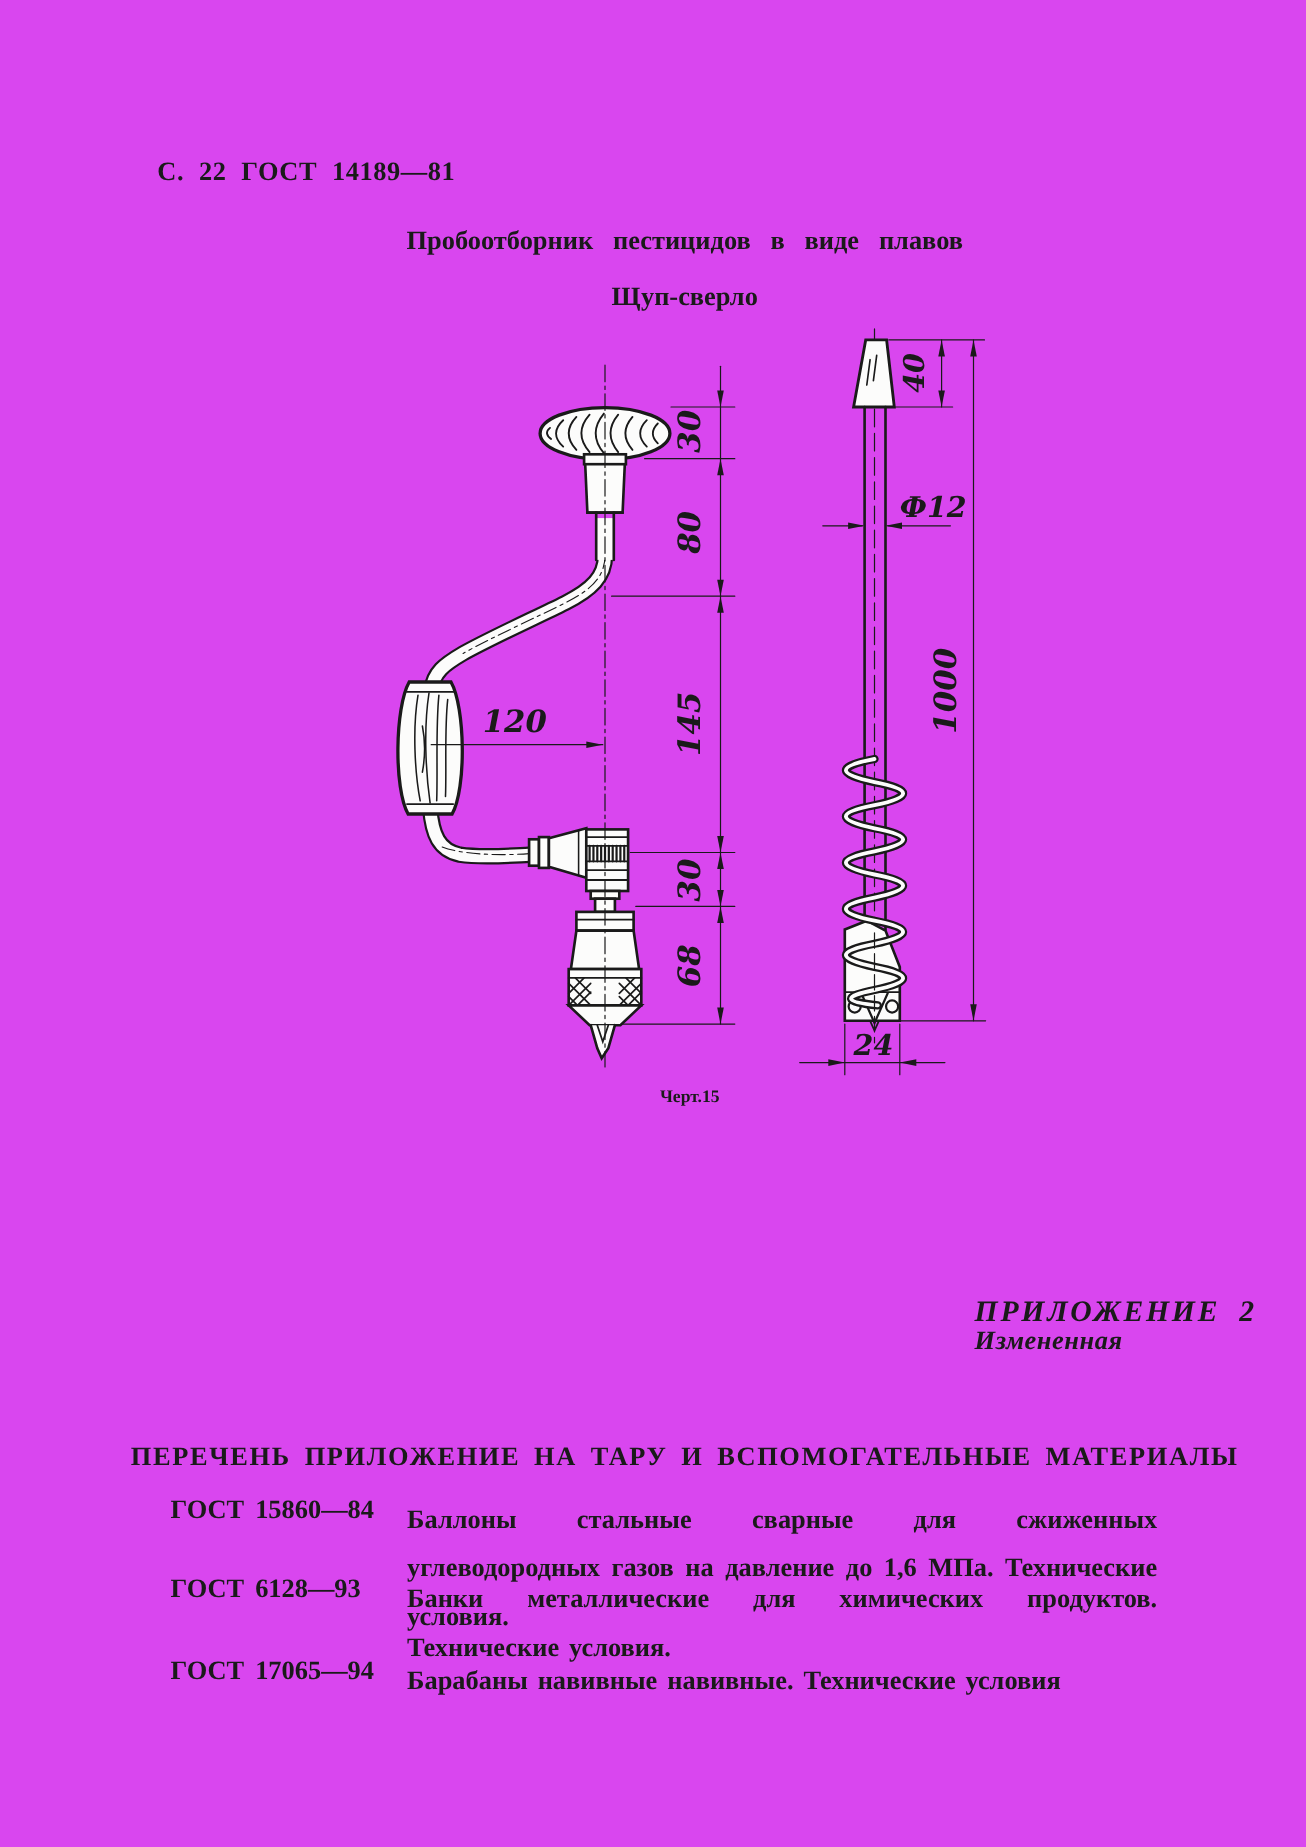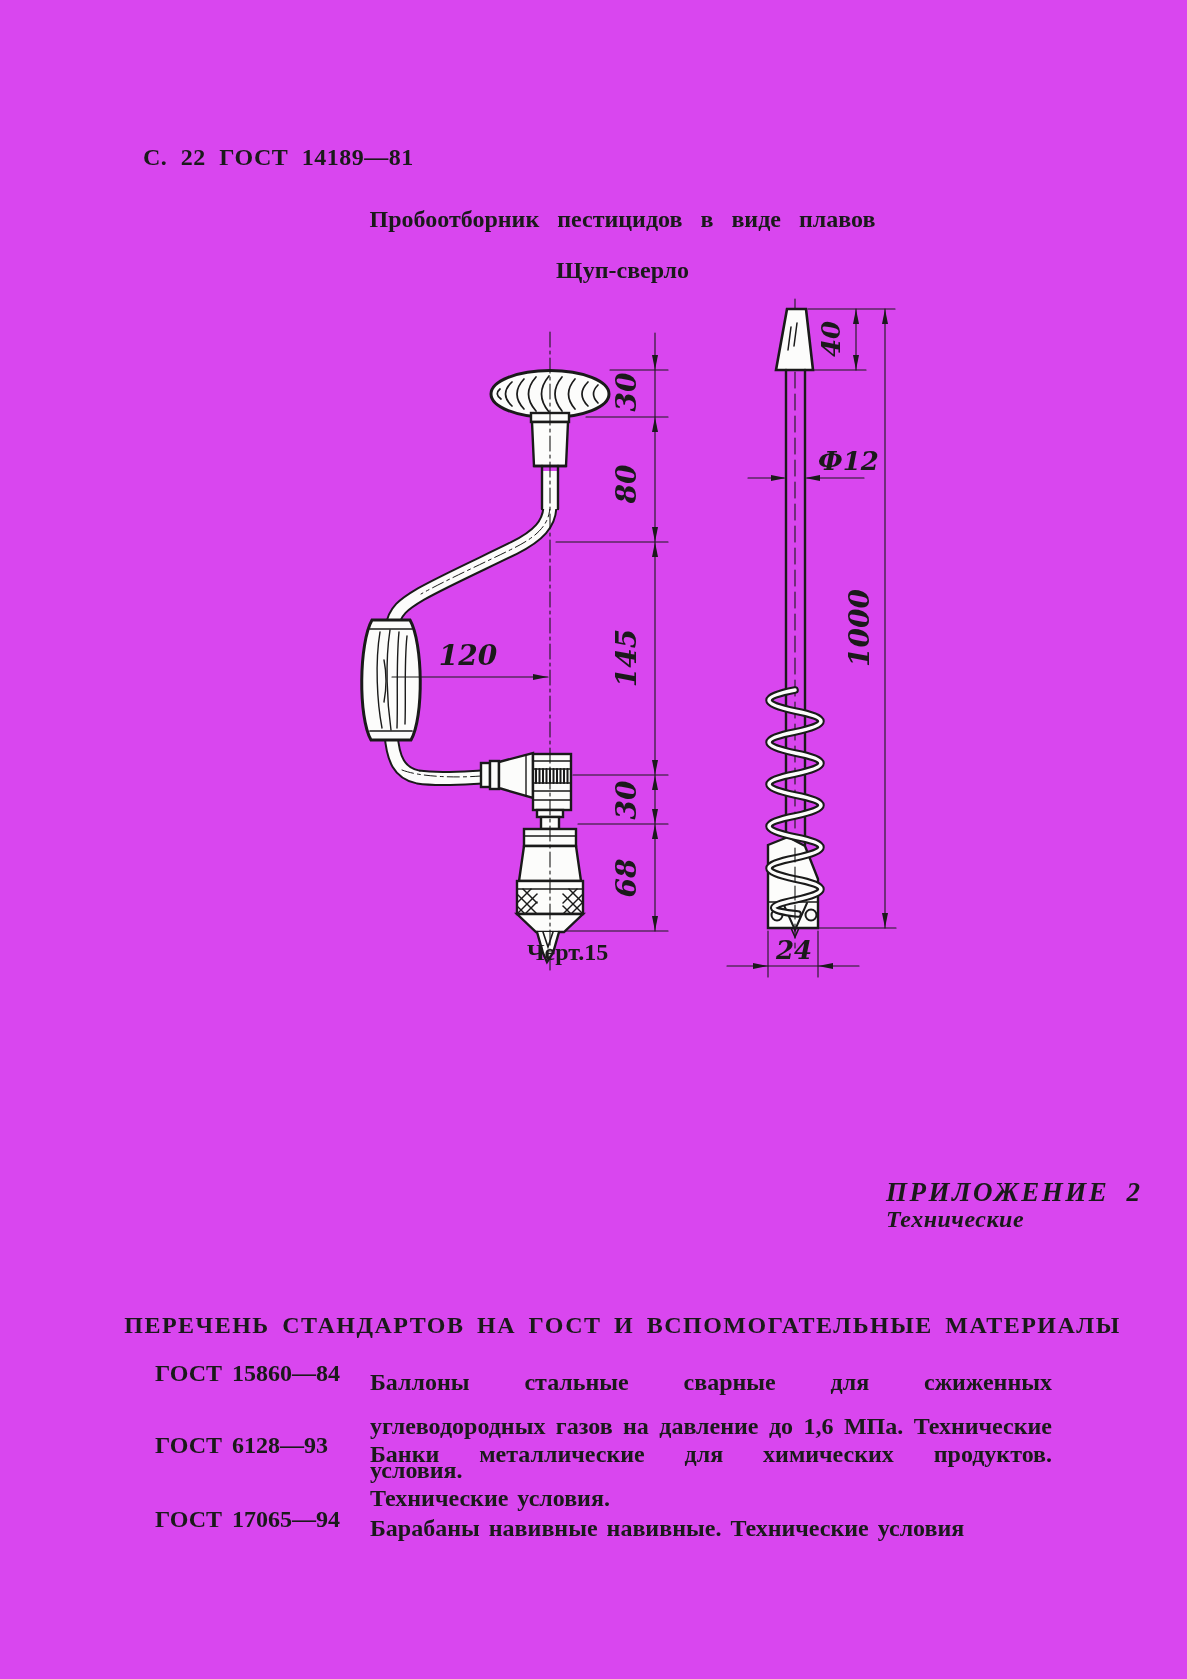--- a/index.html
+++ b/index.html
@@ -6,21 +6,21 @@
   .page{
     position:relative;width:1187px;height:1679px;margin:0 auto;
     background:#d946ef;color:#1a1a1a;overflow:hidden;
     font-family:"Liberation Serif", serif;
   }
   .abs{position:absolute;}
   .doc-header{left:143px;top:144px;font-size:24px;font-weight:bold;word-spacing:7px;letter-spacing:.5px;}
   .title-band{left:60px;width:1125px;text-align:center;}
   .doc-title{top:206px;font-size:24px;font-weight:bold;word-spacing:12px;}
   .doc-subtitle{top:257px;font-size:24px;font-weight:bold;}
-  .fig-caption{left:527px;top:939px;width:200px;font-size:24px;font-weight:bold;}
+  .fig-caption{left:527px;top:989px;width:200px;text-align:center;font-size:16px;font-weight:bold;}
   .revision{left:193px;top:1049px;font-size:26px;font-weight:bold;word-spacing:9px;}
   .appendix-label{left:886px;top:1177px;font-size:27px;font-weight:bold;font-style:italic;letter-spacing:2.5px;word-spacing:8px;}
   .appendix-note{left:886px;top:1206px;font-size:24px;font-weight:bold;font-style:italic;letter-spacing:.5px;}
   .std-heading{left:60px;top:1312px;width:1125px;text-align:center;font-size:24px;font-weight:bold;letter-spacing:1.5px;word-spacing:5px;}
   .std-row{left:155px;width:900px;}
   .std-row .code{position:absolute;left:0;top:0;font-size:24px;font-weight:bold;white-space:nowrap;word-spacing:4px;}
   .std-row .desc{position:absolute;left:215px;top:0;width:682px;font-size:24px;font-weight:bold;line-height:44px;text-align:justify;word-spacing:3px;}
   .std-row.last .desc{text-align:left;}
   .r1{top:1360px;} .r2{top:1432px;} .r3{top:1506px;}
   svg text{font-family:"DejaVu Serif", serif;font-style:italic;font-weight:bold;fill:#1a1a1a;}
@@ -206,23 +206,23 @@
       <line x1="727" y1="966" x2="859" y2="966"></line>
       <polygon points="768,966 753,963 753,969" fill="#1a1a1a" stroke="none"></polygon>
       <polygon points="818,966 833,963 833,969" fill="#1a1a1a" stroke="none"></polygon>
       <text font-size="26" text-anchor="middle" stroke="none" x="794" y="959">24</text>
     </g>
   </svg>
 
   <div class="abs fig-caption">Черт.15</div>
 
   <div class="abs appendix-label">ПРИЛОЖЕНИЕ 2</div>
-  <div class="abs appendix-note">Технические</div>
-
-  <div class="abs std-heading">ПЕРЕЧЕНЬ СТАНДАРТОВ НА ГОСТ И ВСПОМОГАТЕЛЬНЫЕ МАТЕРИАЛЫ</div>
+  <div class="abs appendix-note">Измененная</div>
+
+  <div class="abs std-heading">ПЕРЕЧЕНЬ ПРИЛОЖЕНИЕ НА ТАРУ И ВСПОМОГАТЕЛЬНЫЕ МАТЕРИАЛЫ</div>
 
   <div class="abs std-row r1">
     <span class="code">ГОСТ 15860—84</span>
     <span class="desc">Баллоны стальные сварные для сжиженных углеводородных газов на давление до 1,6 МПа. Технические условия.</span>
   </div>
   <div class="abs std-row r2">
     <span class="code">ГОСТ 6128—93</span>
     <span class="desc">Банки металлические для химических продуктов. Технические условия.</span>
   </div>
   <div class="abs std-row r3 last">

